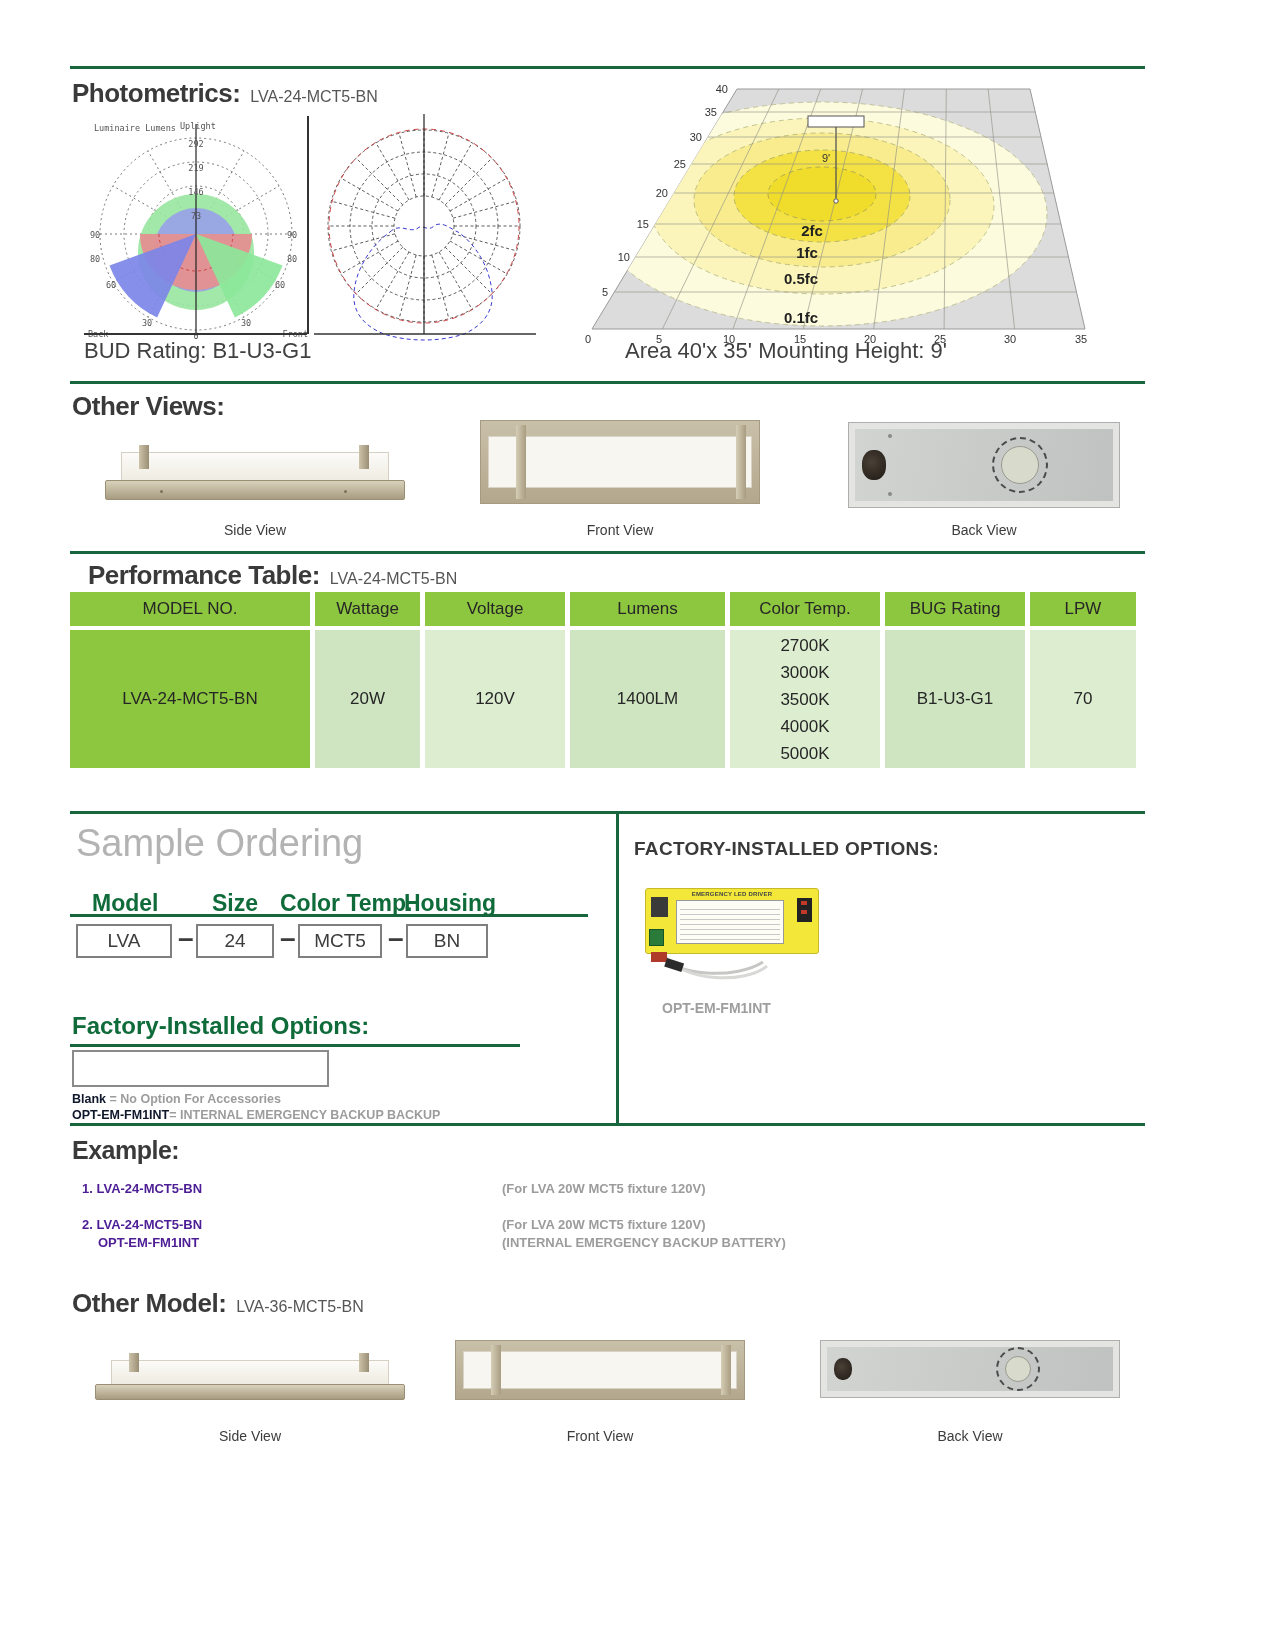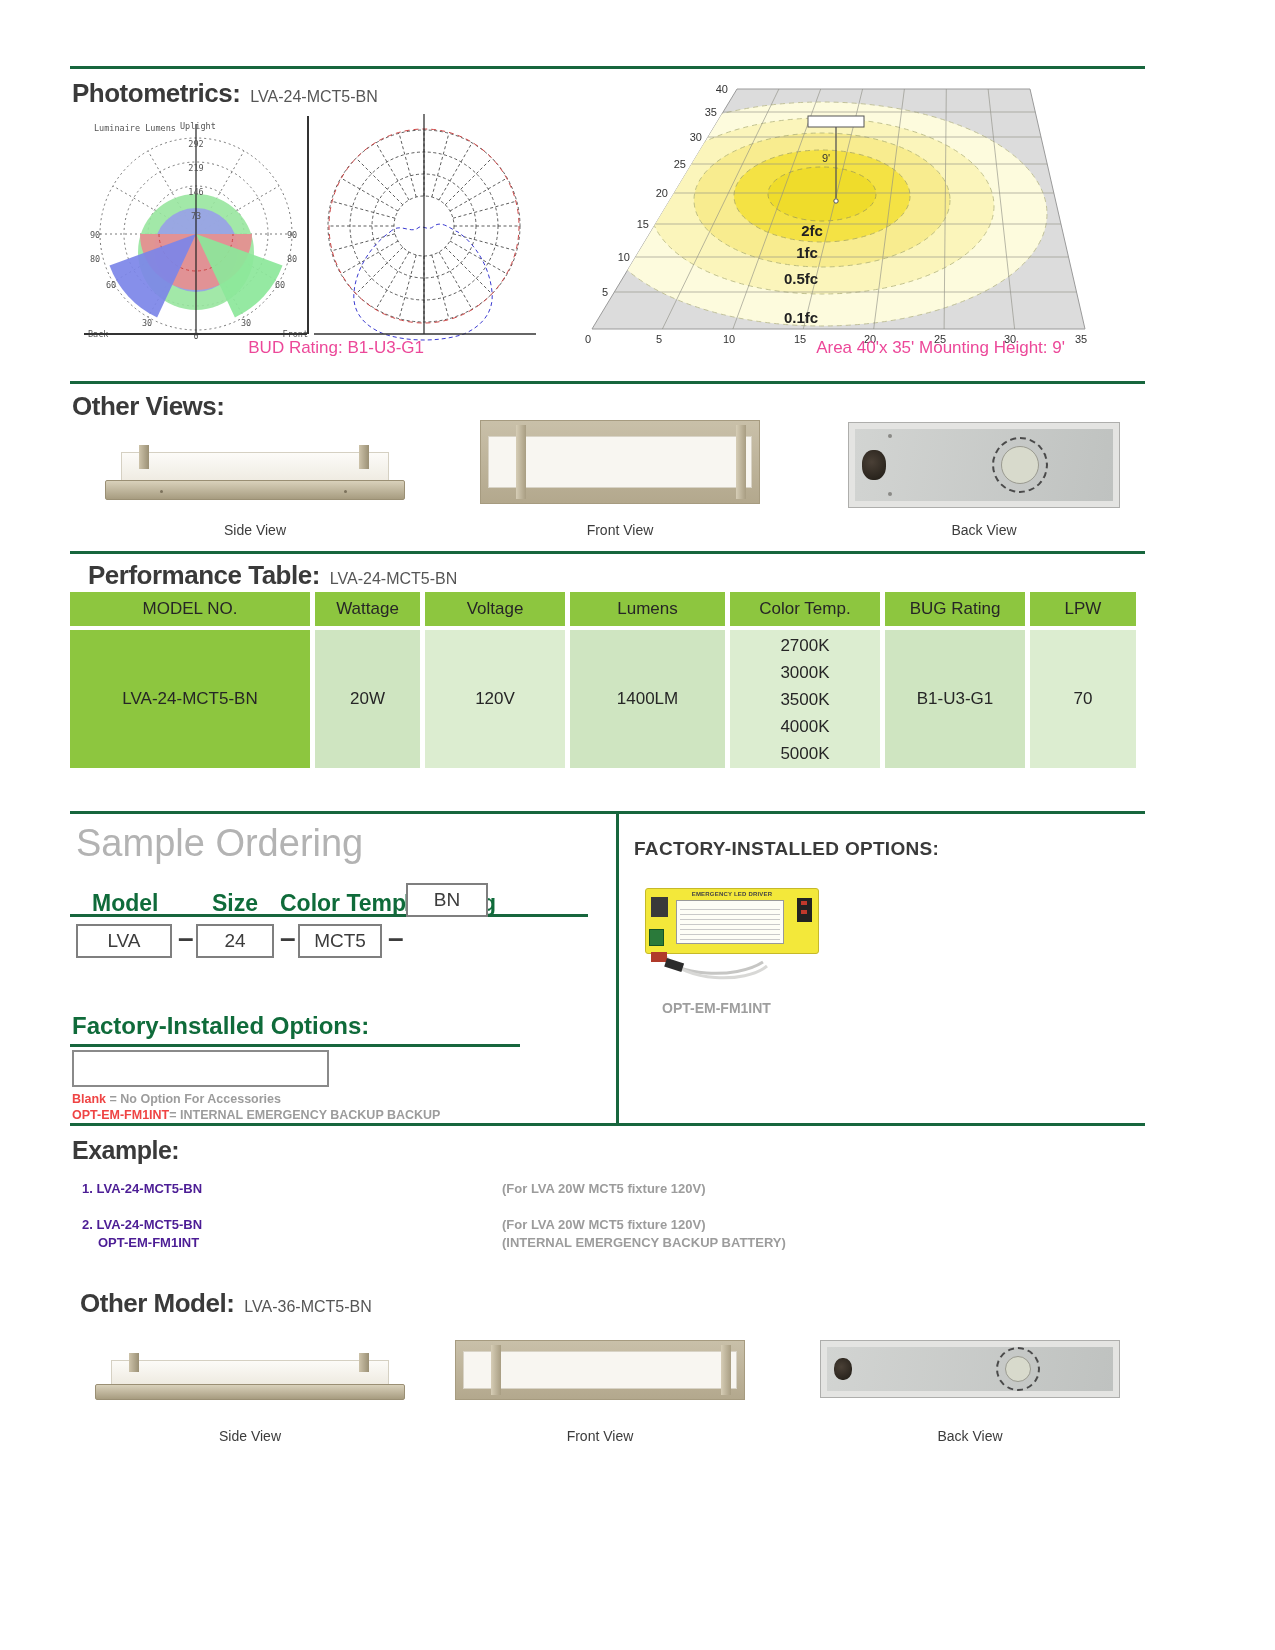--- a/index.html
+++ b/index.html
@@ -2,21 +2,21 @@
 <html><head>
 <meta charset="utf-8">
 <style>
   html,body{margin:0;padding:0;background:#fff;}
   .page{position:relative;width:1275px;height:1650px;background:#fff;
         font-family:"Liberation Sans",sans-serif;overflow:hidden;color:#3e3e3e;}
   .abs{position:absolute;}
   .rule{position:absolute;left:70px;width:1075px;height:3px;background:#17663d;}
   .sec-head{position:absolute;font-size:26px;font-weight:bold;color:#3a3a3a;letter-spacing:-0.5px;}
   .sec-head .model-sub{font-size:16px;font-weight:normal;color:#565656;margin-left:10px;letter-spacing:0;}
-  .caption{position:absolute;font-size:17px;color:#ec4899;text-align:right;}
+  .caption{position:absolute;font-size:22px;color:#404040;text-align:left;}
   .view-label{position:absolute;font-size:14px;color:#3c3c3c;text-align:center;}
 
   
   .perf-table{position:absolute;left:70px;top:592px;display:grid;
     grid-template-columns:240px 105px 140px 155px 150px 140px 106px;
     column-gap:5px;row-gap:4px;}
   .pt-head{background:#8dc63f;height:34px;display:flex;align-items:center;justify-content:center;
     font-size:17px;color:#262626;}
   .pt-cell{height:138px;display:flex;flex-direction:column;align-items:center;justify-content:center;
     font-size:17px;color:#262626;}
@@ -28,21 +28,21 @@
   
   .big-gray{position:absolute;font-size:38px;color:#b3b3b3;letter-spacing:0;}
   .ord-label{position:absolute;font-size:23px;font-weight:bold;color:#0f6b3a;}
   .green-line{position:absolute;height:3px;background:#17663d;}
   .ord-box{position:absolute;height:30px;border:2px solid #7f7f7f;background:#fff;
     display:flex;align-items:center;justify-content:center;font-size:19px;color:#3c3c3c;}
   .ord-dash{position:absolute;font-size:28px;font-weight:bold;color:#3c3c3c;}
   .fio-head-left{position:absolute;font-size:24px;font-weight:bold;color:#0f6b3a;}
   .empty-box{position:absolute;width:253px;height:33px;border:2px solid #8a8a8a;background:#fff;}
   .note{position:absolute;font-size:12.5px;font-weight:bold;color:#9c9c9c;}
-  .note .term{color:#ef4444;}
+  .note .term{color:#0f172a;}
   .vgreen{position:absolute;left:616px;top:811px;width:3px;height:312px;background:#17663d;}
   .fio-head-right{position:absolute;font-size:19px;font-weight:bold;color:#3a3a3a;letter-spacing:0.3px;}
   .device-caption{position:absolute;font-size:14px;font-weight:bold;color:#9e9e9e;}
 
   
   .ex-code{position:absolute;font-size:13px;font-weight:bold;color:#4c1d95;line-height:18px;}
   .ex-desc{position:absolute;font-size:13px;font-weight:bold;color:#9c9c9c;line-height:18px;}
 
   
   .fix{position:absolute;}
@@ -298,21 +298,21 @@
   <div class="ord-label" style="left:280px;top:890px;">Color Temp.</div>
   <div class="ord-label" style="left:404px;top:890px;">Housing</div>
   <div class="green-line" style="left:70px;top:914px;width:518px;"></div>
 
   <div class="ord-box" style="left:76px;top:924px;width:92px;">LVA</div>
   <div class="ord-dash" style="left:178px;top:922px;">–</div>
   <div class="ord-box" style="left:196px;top:924px;width:74px;">24</div>
   <div class="ord-dash" style="left:280px;top:922px;">–</div>
   <div class="ord-box" style="left:298px;top:924px;width:80px;">MCT5</div>
   <div class="ord-dash" style="left:388px;top:922px;">–</div>
-  <div class="ord-box" style="left:406px;top:883px;width:78px;">BN</div>
+  <div class="ord-box" style="left:406px;top:924px;width:78px;">BN</div>
 
   <div class="fio-head-left" style="left:72px;top:1012px;">Factory-Installed Options:</div>
   <div class="green-line" style="left:70px;top:1044px;width:450px;"></div>
   <div class="empty-box" style="left:72px;top:1050px;"></div>
 
   <div class="note" style="left:72px;top:1092px;">
     <span class="term">Blank</span><span> = No Option For Accessories</span>
   </div>
   <div class="note" style="left:72px;top:1108px;">
     <span class="term">OPT-EM-FM1INT</span><span>= INTERNAL EMERGENCY BACKUP BACKUP</span>
@@ -352,21 +352,21 @@
 
   <div class="ex-code" style="left:82px;top:1216px;">
     <span>2. </span><span>LVA-24-MCT5-BN</span><br>
     <span style="margin-left:16px;">OPT-EM-FM1INT</span>
   </div>
   <div class="ex-desc" style="left:502px;top:1216px;">
     <span>(For LVA 20W MCT5  fixture 120V)</span><br>
     <span>(INTERNAL EMERGENCY BACKUP BATTERY)</span>
   </div>
 
-  <div class="sec-head" style="left:72px;top:1288px;margin-left:8px;">
+  <div class="sec-head" style="left:72px;top:1288px;">
     <span>Other Model:</span><span class="model-sub">LVA-36-MCT5-BN</span>
   </div>
 
   <div class="fix fix36" style="left:95px;top:1356px;width:310px;height:44px;">
     <div class="fs-glass"></div>
     <div class="fs-clip l"></div>
     <div class="fs-clip r"></div>
     <div class="fs-base"></div>
   </div>
   <div class="fix fix-front36" style="left:455px;top:1340px;width:290px;height:60px;">

